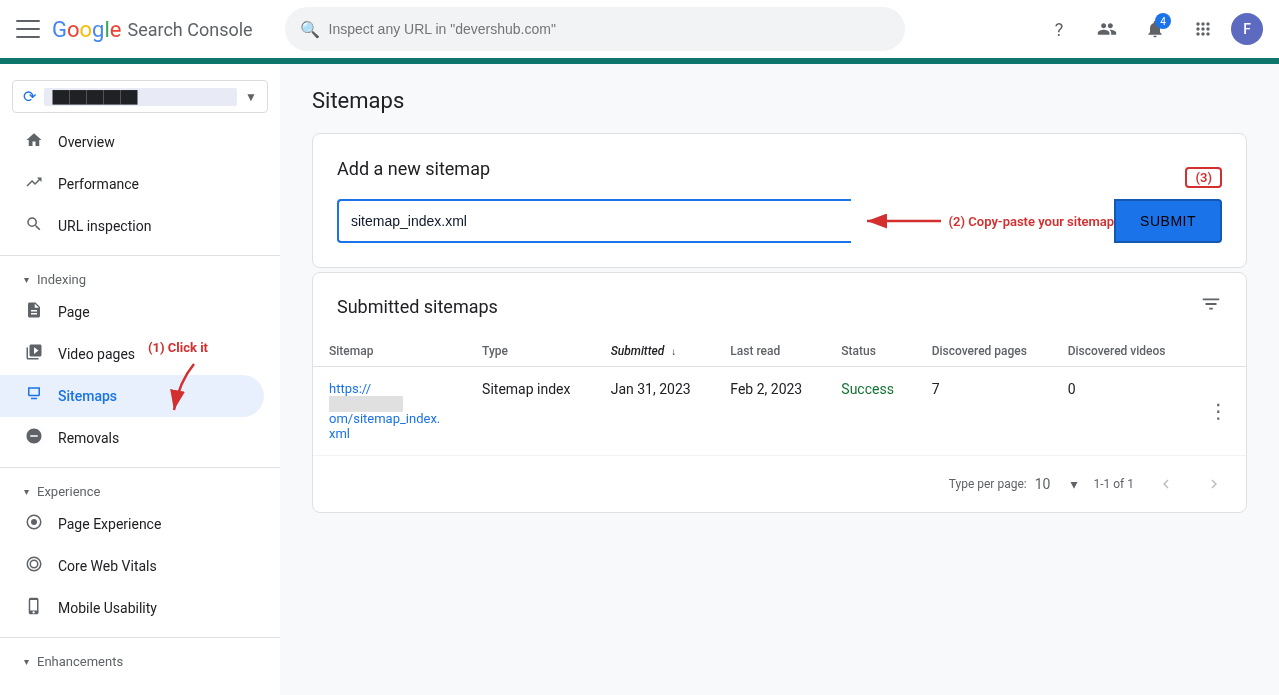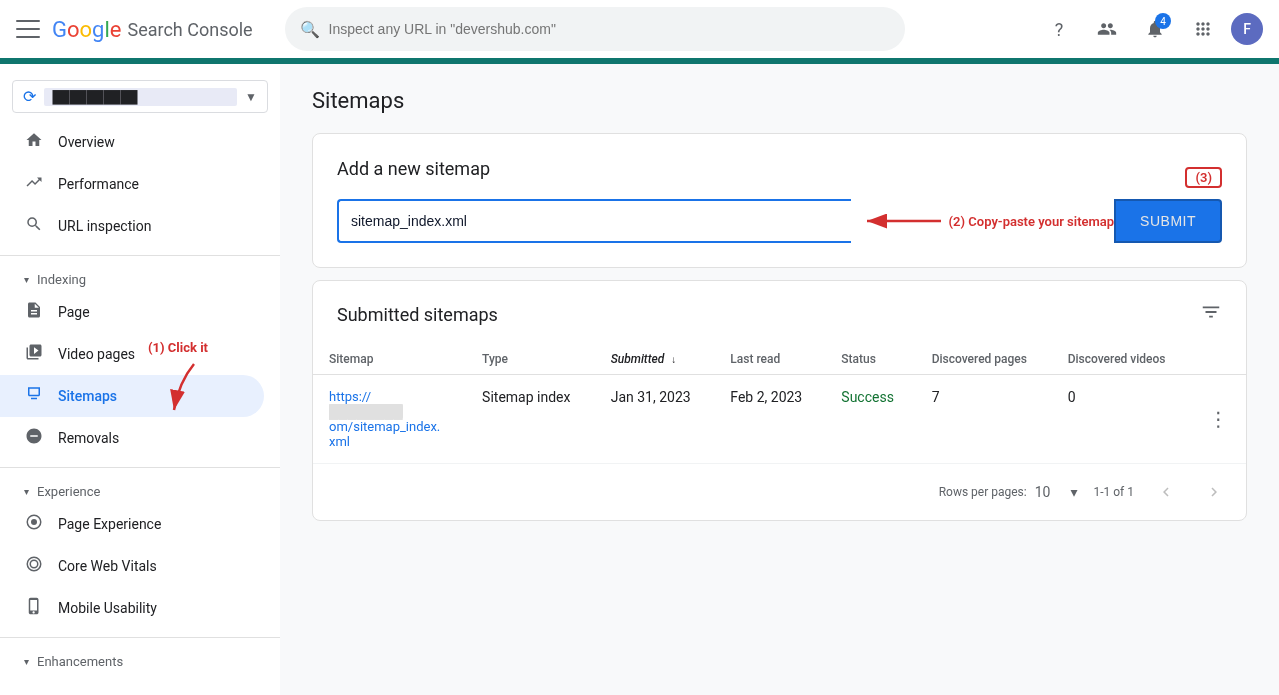--- a/index.html
+++ b/index.html
@@ -64,34 +64,34 @@
     .nav-item.active .nav-icon { color: #1a73e8; }
 
     .section-divider { height: 1px; background: #e0e0e0; margin: 8px 0; }
 
     
     .main { flex: 1; overflow-y: auto; padding: 24px 32px; background: #f8f9fa; }
     .page-title { font-size: 22px; font-weight: 400; color: #202124; margin-bottom: 20px; }
 
     .card {
       background: #fff; border: 1px solid #e0e0e0; border-radius: 8px;
-      margin-bottom: 12px; overflow: hidden;
+      margin-bottom: 4px; overflow: hidden;
     }
     .card-section { padding: 24px; }
 
     .add-sitemap-title { font-size: 18px; font-weight: 400; margin-bottom: 20px; }
     .sitemap-input-wrapper {
       flex: 1; border: 2px solid #1a73e8; border-right: none; border-radius: 4px 0 0 4px;
       display: flex; align-items: center; padding: 0 12px; height: 44px; background: #fff;
     }
     .sitemap-input-wrapper input {
       border: none; outline: none; font-size: 14px; color: #202124; flex: 1;
     }
     .submit-btn {
-      height: 44px; padding: 0 24px; background: #1a73e8; color: #e5e5e5;
+      height: 44px; padding: 0 24px; background: #1a73e8; color: #000000;
       border: none; border-radius: 0 4px 4px 0; font-size: 14px; font-weight: 500;
       cursor: pointer; letter-spacing: 0.5px; border: 2px solid #1558b0;
     }
 
     
     .submitted-header {
       display: flex; align-items: center; justify-content: space-between;
       padding: 20px 24px 0;
     }
     .submitted-title { font-size: 18px; font-weight: 400; }
@@ -350,21 +350,21 @@
               <td>Feb 2, 2023</td>
               <td class="success-text">Success</td>
               <td>7</td>
               <td>0</td>
               <td style="cursor:pointer; color:#5f6368; font-size:20px; text-align:center; vertical-align:middle;">⋮</td>
             </tr>
           </tbody>
         </table>
         <div class="table-footer">
           <div class="rows-per-page">
-            <span>Rows per pages:</span>
+            <span>Type per page:</span>
             <div class="rows-select">
               <span>10</span>
               <span>▾</span>
             </div>
           </div>
           <div class="pagination-info">1-1 of 1</div>
           <button class="pagination-btn" disabled="">
             <svg width="18" height="18" viewBox="0 0 24 24" fill="#bdbdbd">
                 <path d="M15.41 7.41L14 6l-6 6 6 6 1.41-1.41L10.83 12z"></path>
               </svg>

